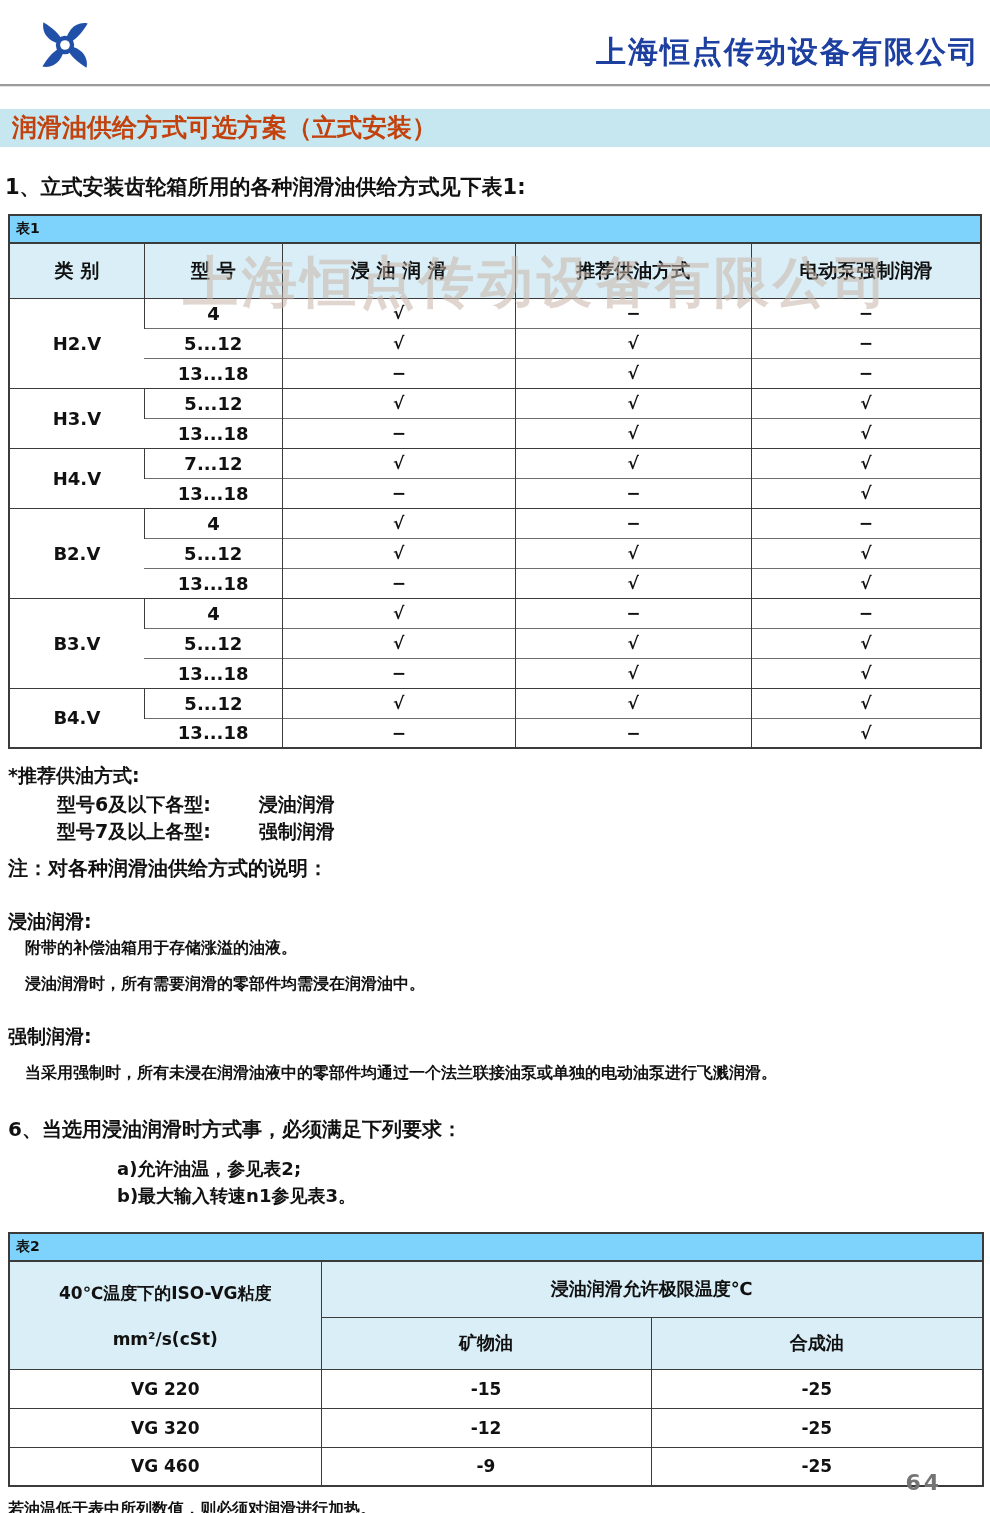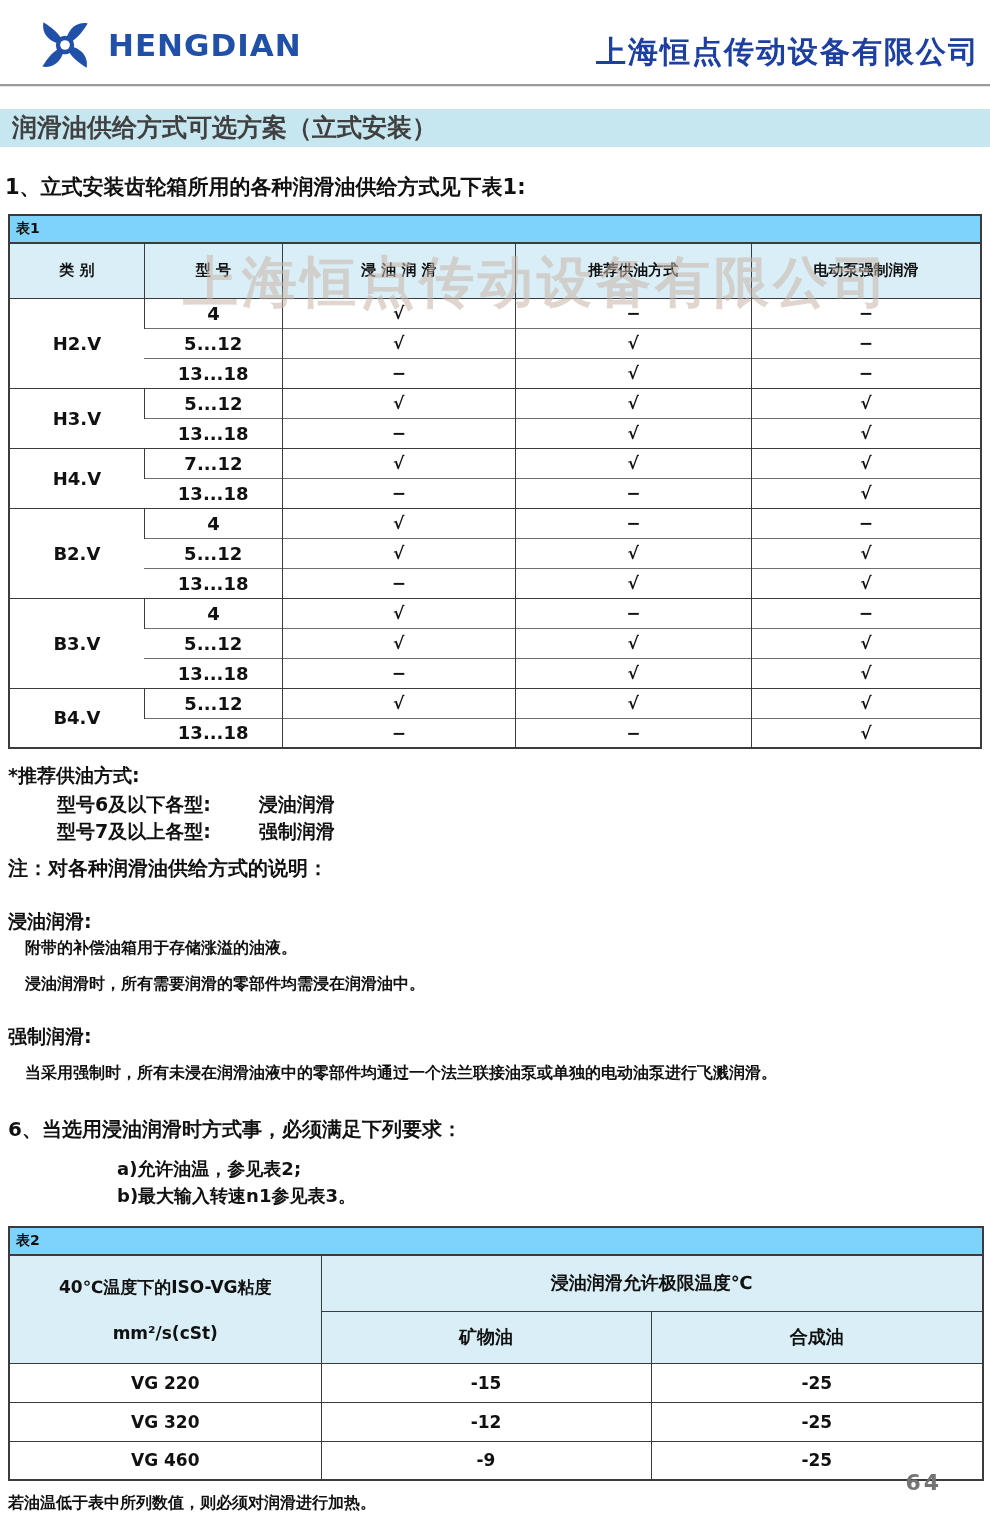--- a/index.html
+++ b/index.html
@@ -22,38 +22,38 @@
   }
   .company {
     position:absolute; right:10px; top:32px;
     font-size:30px; font-weight:bold; color:#1c3fa0; letter-spacing:2px;
   }
   .hdr-rule { height:3px; border-top:2px solid #9c9c9c; border-bottom:1px solid #e3e3e3; }
   
   .title-bar {
     margin-top:22px; height:38px; line-height:38px;
     background:#c6e6f0; padding-left:12px;
-    font-size:25px; font-weight:bold; color:#404040;
+    font-size:25px; font-weight:bold; color:#c2410c;
   }
   .sec1-heading { margin:26px 0 0 5px; font-size:21px; font-weight:bold; }
   
   .t1-wrap { position:relative; margin:13px 8px 0 8px; }
   .watermark {
     position:absolute; left:175px; top:32px; z-index:6;
     font-size:55px; font-weight:bold; letter-spacing:4px; white-space:nowrap;
     color:#c9b6a9; opacity:0.55; pointer-events:none;
   }
   table { border-collapse:collapse; width:100%; table-layout:fixed; }
   .t1, .t2 { border:2px solid #3b3b3b; }
   .t1 .label-row td, .t2 .label-row td {
     background:#7dd3fc; text-align:left; font-size:14px; font-weight:bold;
     padding:4px 6px; height:21px; border-bottom:2px solid #3b3b3b;
   }
   .t1 thead th {
-    background:#d9eef6; height:55px; font-size:15px; font-weight:bold;
+    background:#d9eef6; height:55px; font-size:19px; font-weight:bold;
     border-left:1px solid #3b3b3b; border-bottom:1.5px solid #3b3b3b;
     text-align:center; vertical-align:middle;
   }
   .t1 thead th:first-child { border-left:none; }
   .t1 tbody td {
     text-align:center; vertical-align:middle; height:30px;
     font-size:18px; font-weight:bold; border-left:1px solid #3b3b3b;
     background:transparent;
   }
   .t1 tbody td:first-child { border-left:none; }
@@ -65,21 +65,21 @@
   .rec-line { margin-left:57px; font-size:19px; font-weight:bold; line-height:27px; }
   .rec-line .rec-value { margin-left:48px; }
   .note-line { margin:10px 0 0 8px; font-size:20px; font-weight:bold; }
   .sub-heading { margin:27px 0 0 8px; font-size:19px; font-weight:bold; }
   .body-line { margin-left:25px; font-size:16px; font-weight:bold; line-height:26px; }
   .body-line.first { margin-top:10px; }
   .sec2-heading { margin:30px 0 0 8px; font-size:20px; font-weight:bold; }
   .sec2-item { margin-left:117px; font-size:18px; font-weight:bold; line-height:27px; }
   .sec2-item.first { margin-top:12px; }
   
-  .t2-wrap { margin:17px 8px 0 8px; }
+  .t2-wrap { margin:23px 8px 0 8px; }
   .t2 th {
     background:#d9eef6; font-weight:bold; text-align:center; vertical-align:middle;
   }
   .t2 .left-th { width:312px; height:108px; font-size:17px; border-bottom:1.5px solid #3b3b3b; }
   .t2 .left-th .lh1 { margin-bottom:24px; }
   .t2 .right-top-th {
     height:56px; font-size:18px;
     border-left:1px solid #3b3b3b; border-bottom:1px solid #3b3b3b;
   }
   .t2 .sub-th {
@@ -114,21 +114,20 @@
           <g fill="#2050a8">
             <path d="M50 50 C 53 24 68 6 92 10 C 82 26 72 40 50 50 Z"></path>
             <path d="M50 50 C 76 53 94 68 90 92 C 74 82 60 72 50 50 Z"></path>
             <path d="M50 50 C 47 76 32 94 8 90 C 18 74 28 60 50 50 Z"></path>
             <path d="M50 50 C 24 47 6 32 10 8 C 26 18 40 28 50 50 Z"></path>
             <circle cx="50" cy="50" r="17"></circle>
           </g>
           <circle cx="50" cy="50" r="9" fill="#ffffff"></circle>
         </svg>
       </span>
-      <span class="logo-text">HENGDIAN</span>
     </div>
     <div class="company">上海恒点传动设备有限公司</div>
   </div>
   <div class="hdr-rule"></div>
 
   <div class="title-bar">润滑油供给方式可选方案（立式安装）</div>
 
   <div class="sec1-heading">1、立式安装齿轮箱所用的各种润滑油供给方式见下表1:</div>
 
   <div class="t1-wrap">

